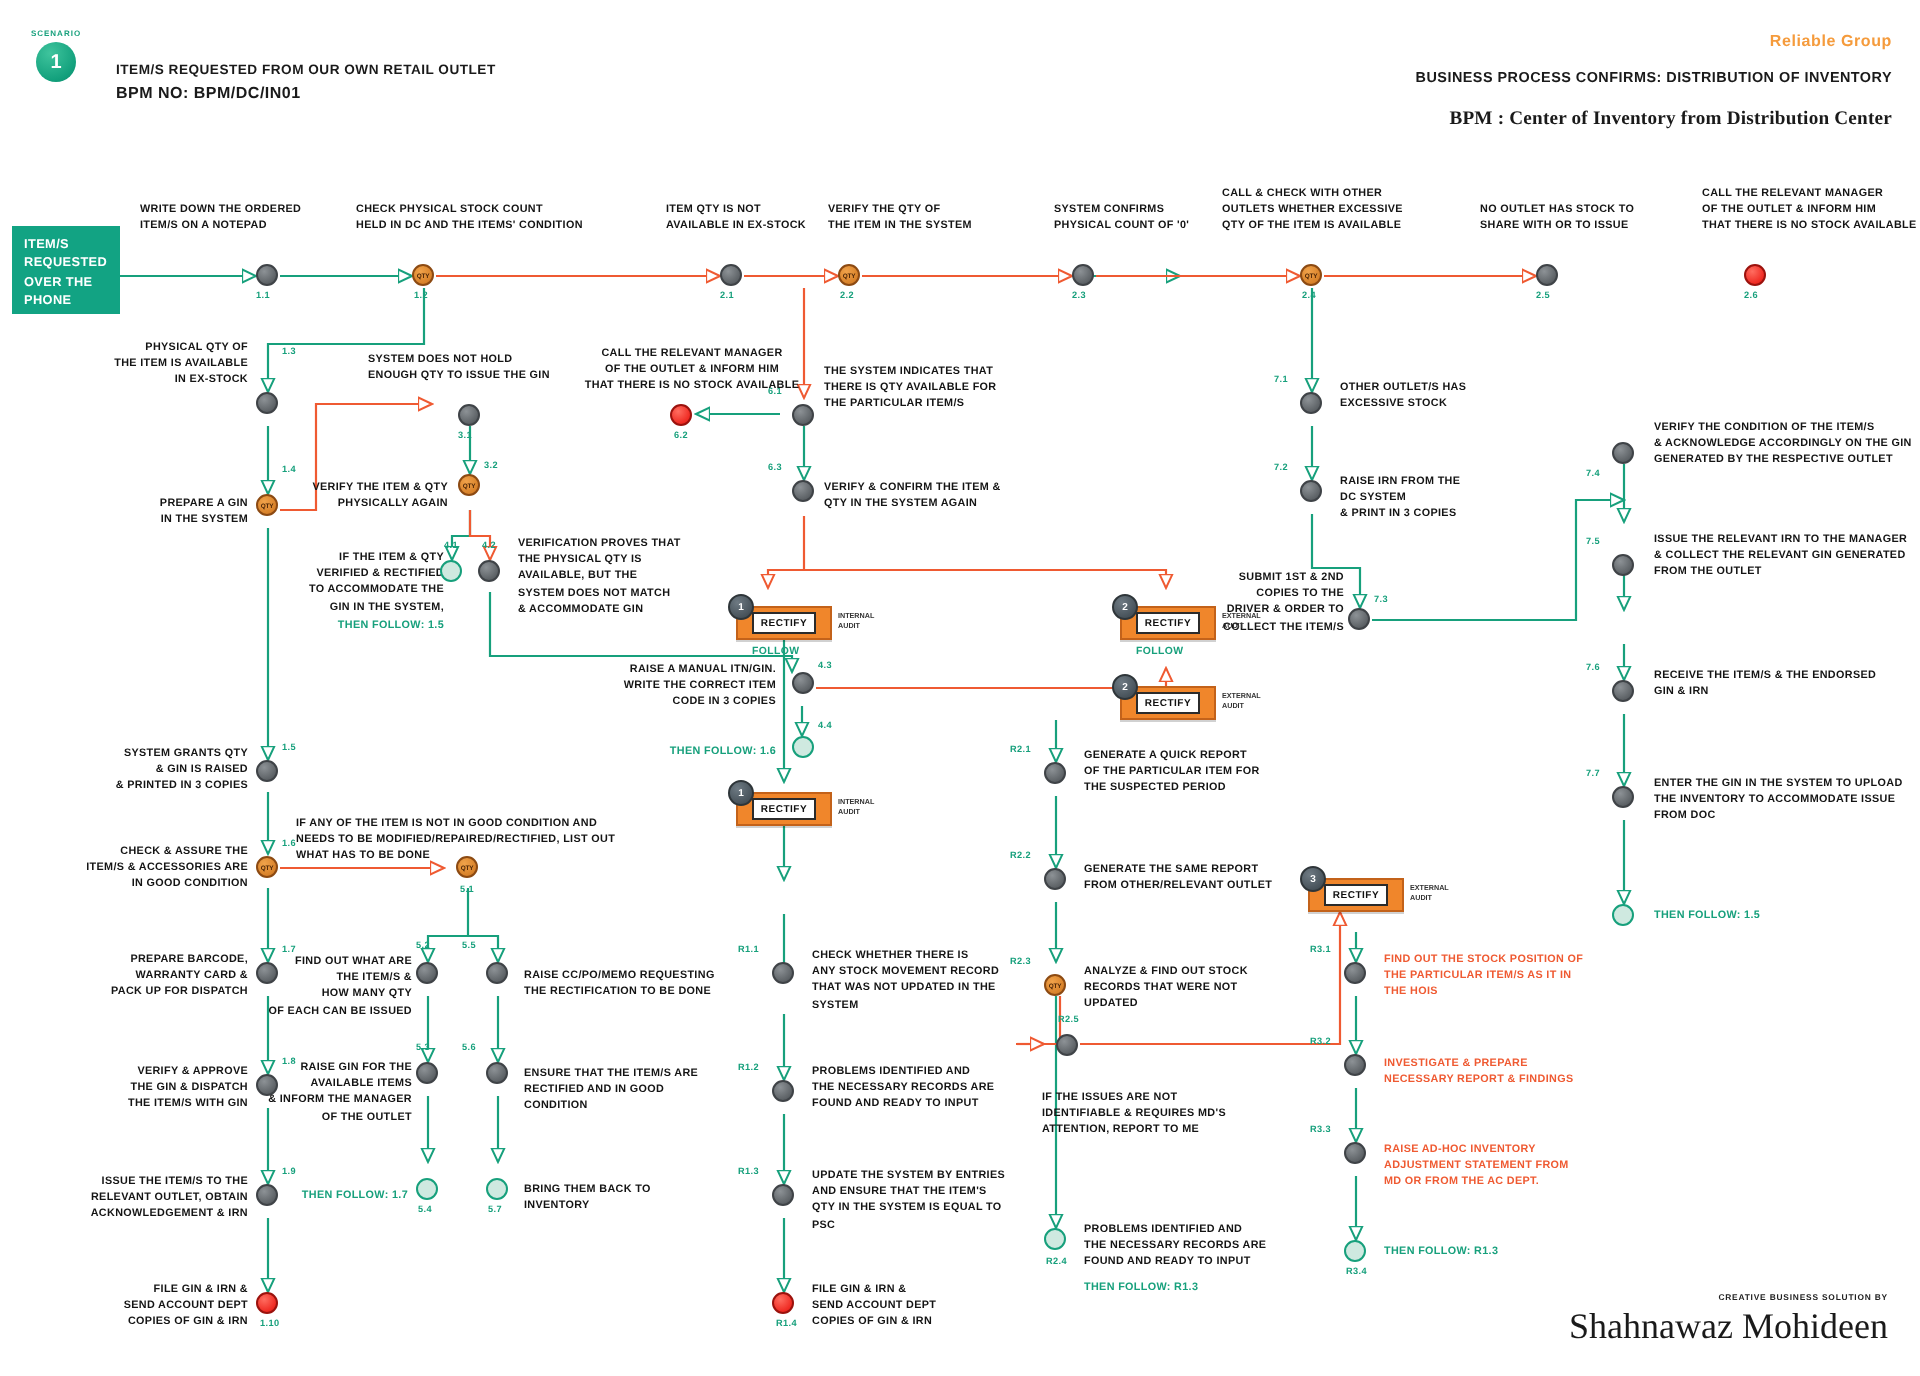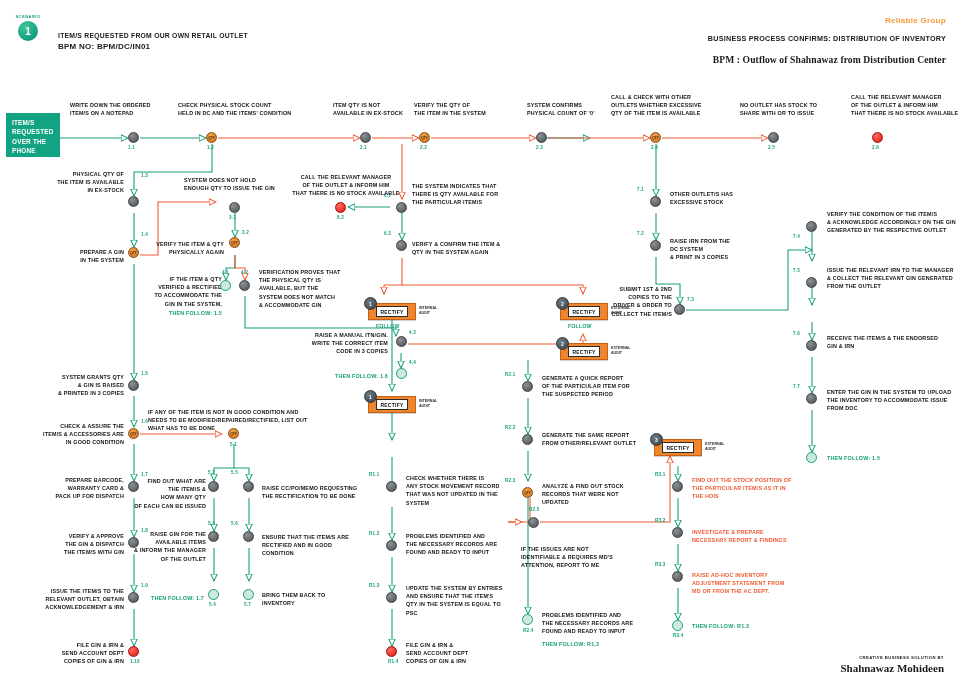--- a/index.html
+++ b/index.html
@@ -56,21 +56,21 @@
   .hdr{position:absolute;}
   .hdr-bpmno{left:58px;top:18px;font-size:8px;font-weight:bold;letter-spacing:.25px;margin-top:24px;}
   .hdr-sub{left:58px;top:32px;font-size:6.8px;font-weight:bold;letter-spacing:.25px;}
   .brand{right:14px;top:16px;font-size:8px;font-weight:bold;color:#f59b3c;letter-spacing:.3px;}
   .hdr-bpm{right:14px;top:34px;font-size:7.2px;font-weight:bold;letter-spacing:.25px;}
   .hdr-title{right:14px;top:54px;font-size:9.6px;font-weight:bold;letter-spacing:.1px;
              font-family:"Liberation Serif", serif;}
 
   .footer{position:absolute;right:16px;bottom:14px;text-align:right;}
   .footer .cap{font-size:4.2px;font-weight:bold;letter-spacing:.4px;color:#222;}
-  .footer .name{font-size:11px;font-weight:bold;font-family:"Liberation Serif", serif;margin-top:2px;}
+  .footer .name{font-size:18px;font-weight:normal;font-family:"Liberation Serif", serif;margin-top:2px;}
 </style>
 </head>
 <body>
 
 <div id="canvas">
 
   <svg class="layer" viewBox="0 0 960 688">
     <defs>
       <marker id="aT" viewBox="0 0 10 10" refX="9" refY="5" markerWidth="7" markerHeight="7" orient="auto">
         <path d="M0,0.8 L9,5 L0,9.2 Z" fill="#ffffff" stroke="#17a07c" stroke-width="1.3"></path>
@@ -201,21 +201,21 @@
   </svg>
 
   <div class="scenario">
     <div class="cap">SCENARIO</div>
     <div class="circ">1</div>
   </div>
   <div class="hdr hdr-bpmno">BPM NO: BPM/DC/IN01</div>
   <div class="hdr hdr-sub">ITEM/S REQUESTED FROM OUR OWN RETAIL OUTLET</div>
   <div class="hdr brand">Reliable Group</div>
   <div class="hdr hdr-bpm">BUSINESS PROCESS CONFIRMS: DISTRIBUTION OF INVENTORY</div>
-  <div class="hdr hdr-title">BPM : Outflow of Shahnawaz from Distribution Center</div>
+  <div class="hdr hdr-title">BPM : Center of Inventory from Distribution Center</div>
 
   <div class="startbox" style="left:6px;top:113px;width:54px;height:44px;">ITEM/S
 REQUESTED OVER
 THE PHONE</div>
 
   <div class="lbl" style="left:70px;top:101px;width:100px;">WRITE DOWN THE ORDERED
 ITEM/S ON A NOTEPAD</div>
   <div class="node n-grey" style="left:128px;top:132px;"></div>
   <div class="tag" style="left:128px;top:145px;">1.1</div>
 

